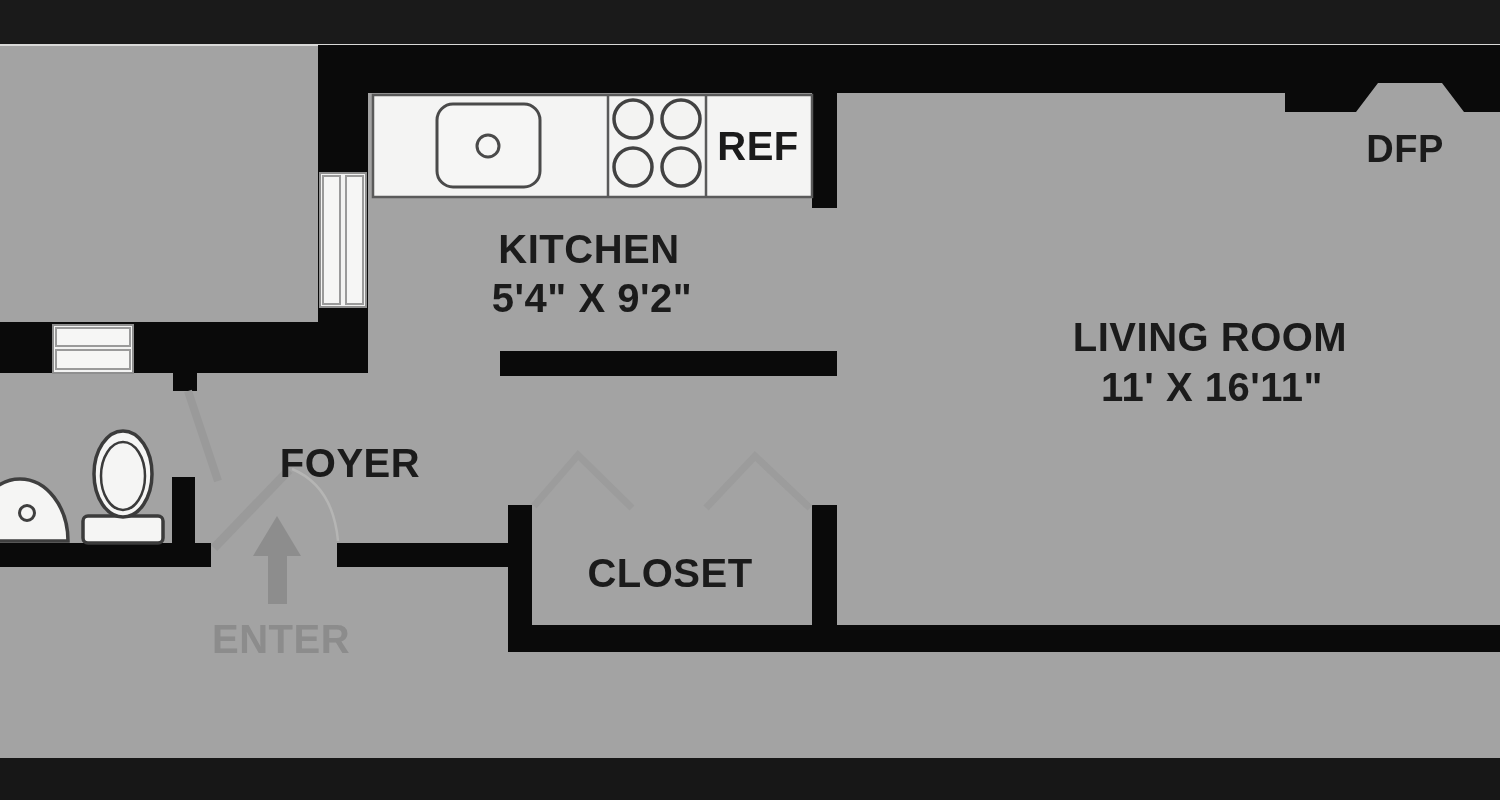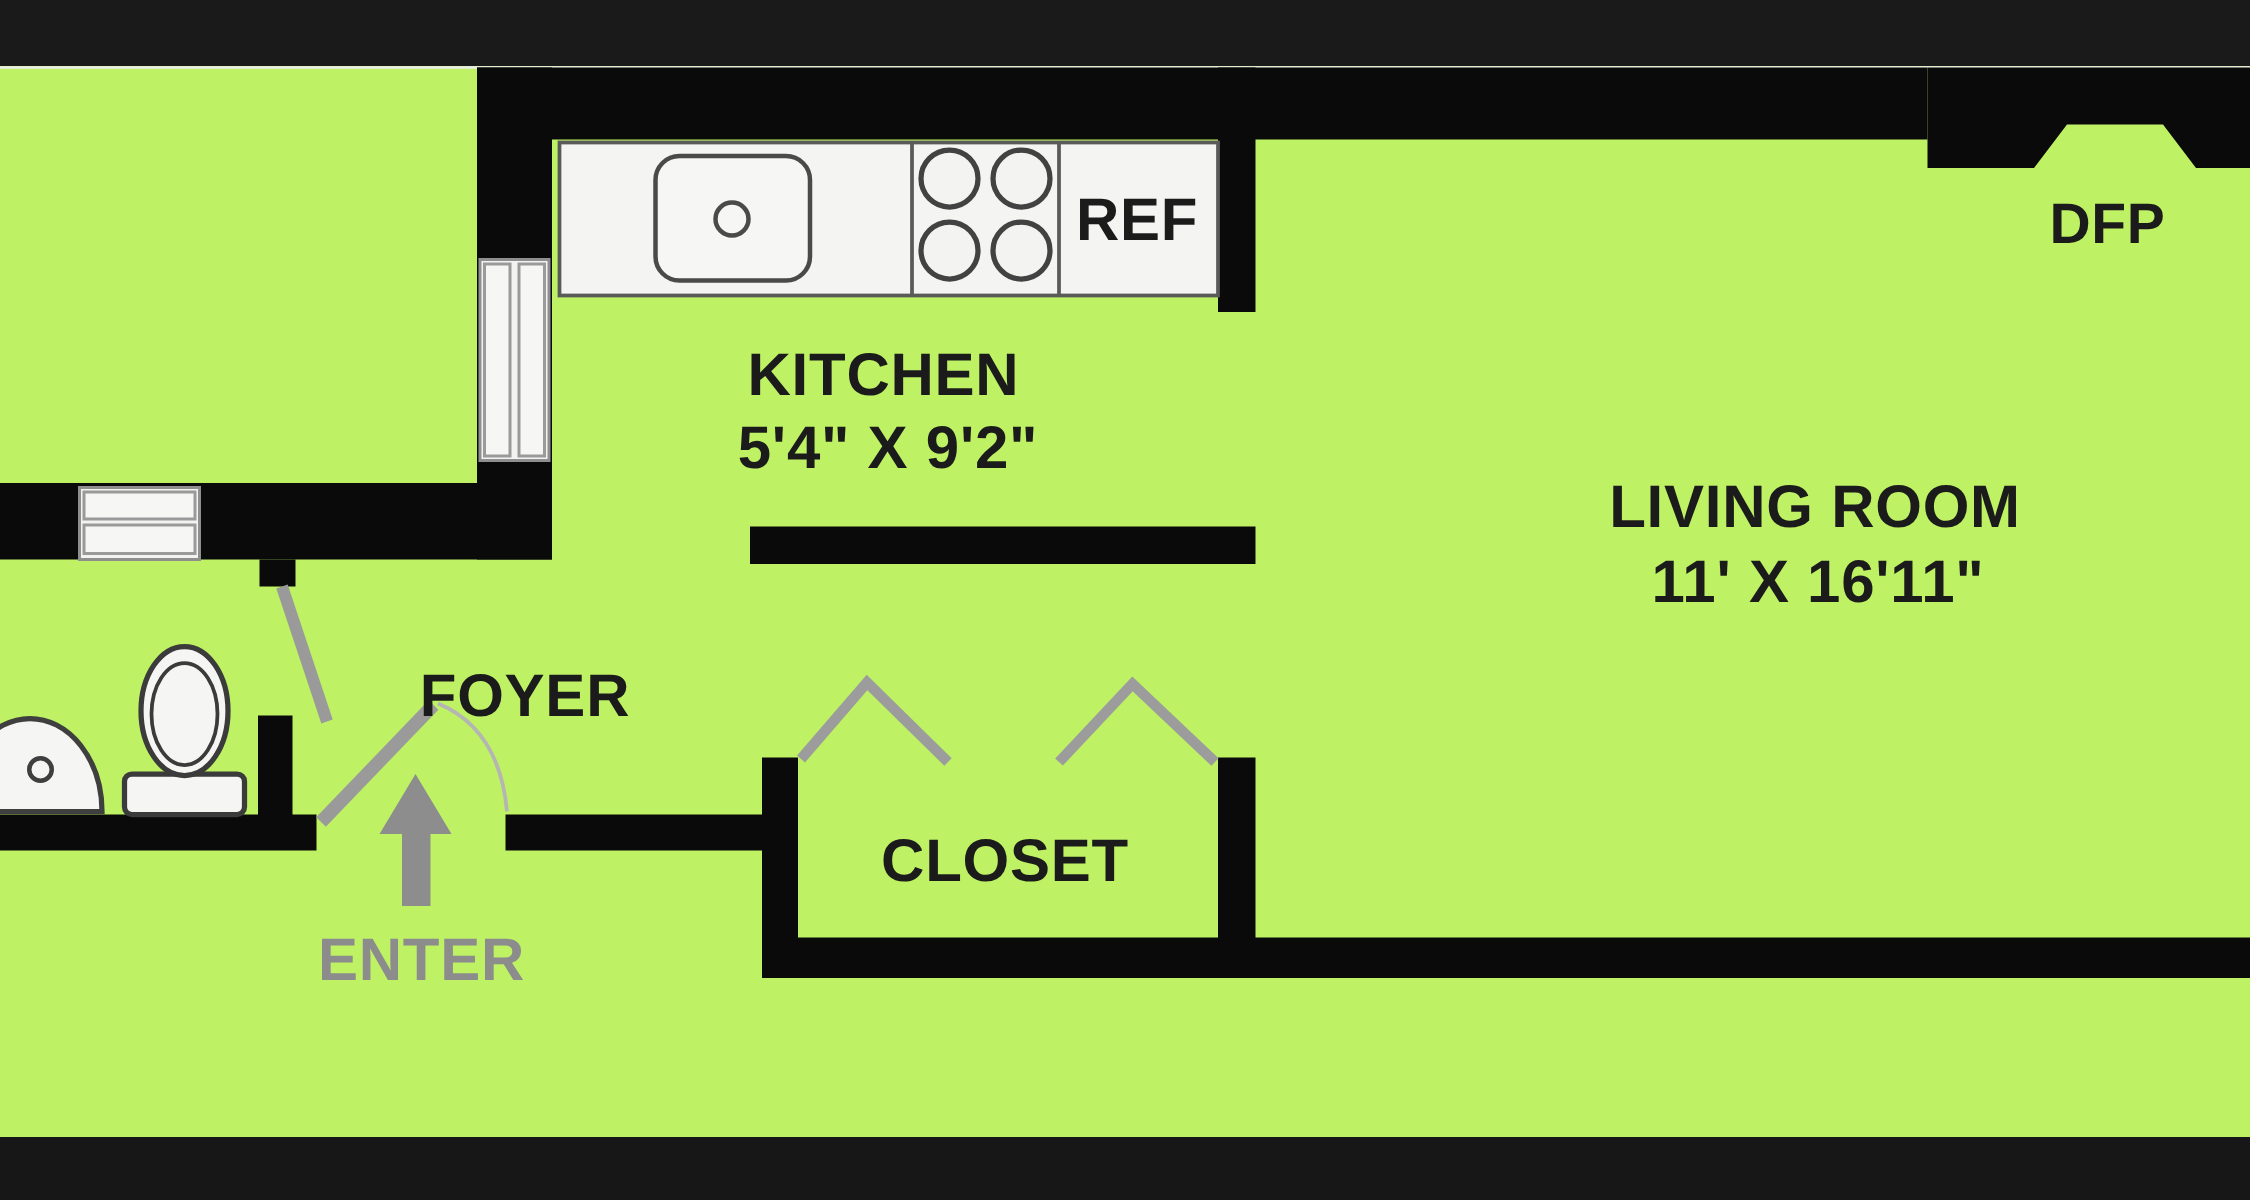--- a/index.html
+++ b/index.html
@@ -1,19 +1,19 @@
 <!DOCTYPE html>
 <html><head>
 <meta charset="utf-8">
 <style>
   html,body{margin:0;padding:0;background:#f1f1f0;}
   .canvas{
     position:relative;
     width:1500px;height:800px;
-    background:#bef264;
+    background:#a3a3a3;
     overflow:hidden;
     font-family:"Liberation Sans", sans-serif;
   }
   svg{position:absolute;inset:0;display:block;}
   text{
     font-family:"Liberation Sans", sans-serif;
     font-weight:700;
     fill:#1b1b1b;
     letter-spacing:0.5px;
   }

